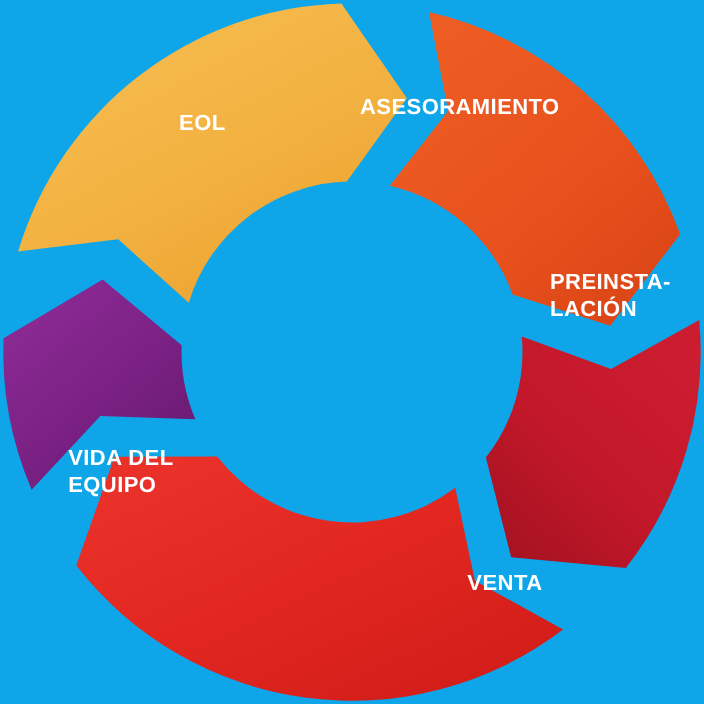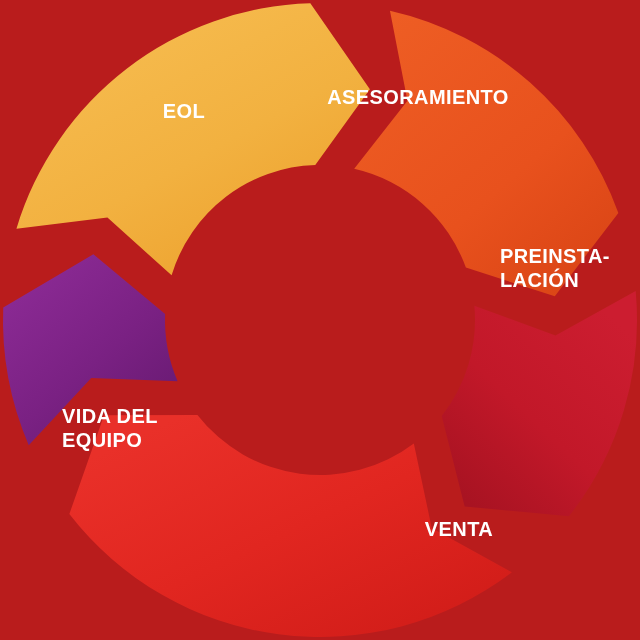--- a/index.html
+++ b/index.html
@@ -10,21 +10,21 @@
   body {
     width: 640px;
     height: 640px;
     overflow: hidden;
     font-family: "Liberation Sans", sans-serif;
   }
   #diagram-root {
     position: relative;
     width: 640px;
     height: 640px;
-    background: #b91c1c;
+    background: #0ea5e9;
     text-decoration: underline;
   }
   #cycle-svg {
     position: absolute;
     left: 0;
     top: 0;
     width: 640px;
     height: 640px;
     display: block;
   }

